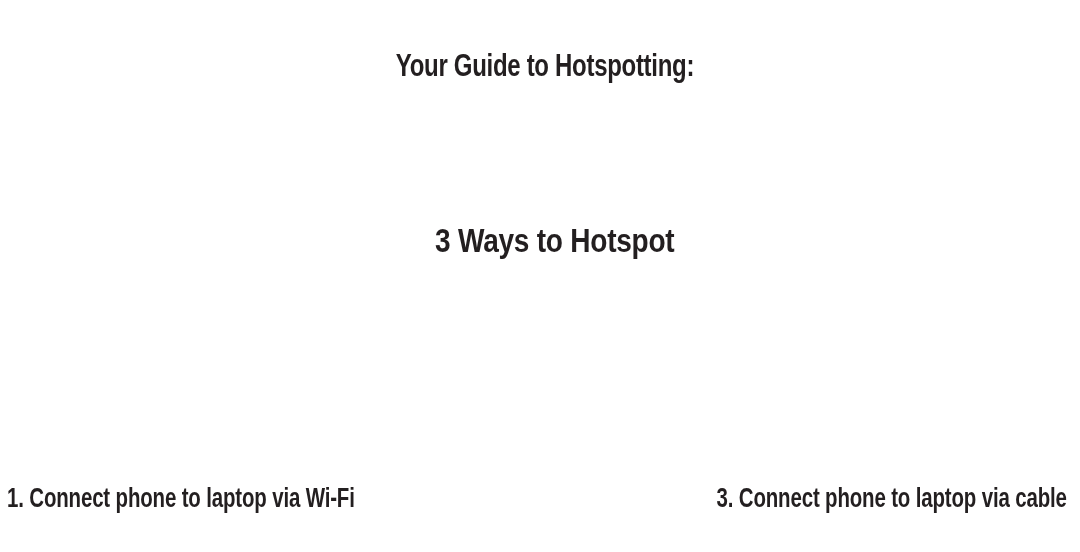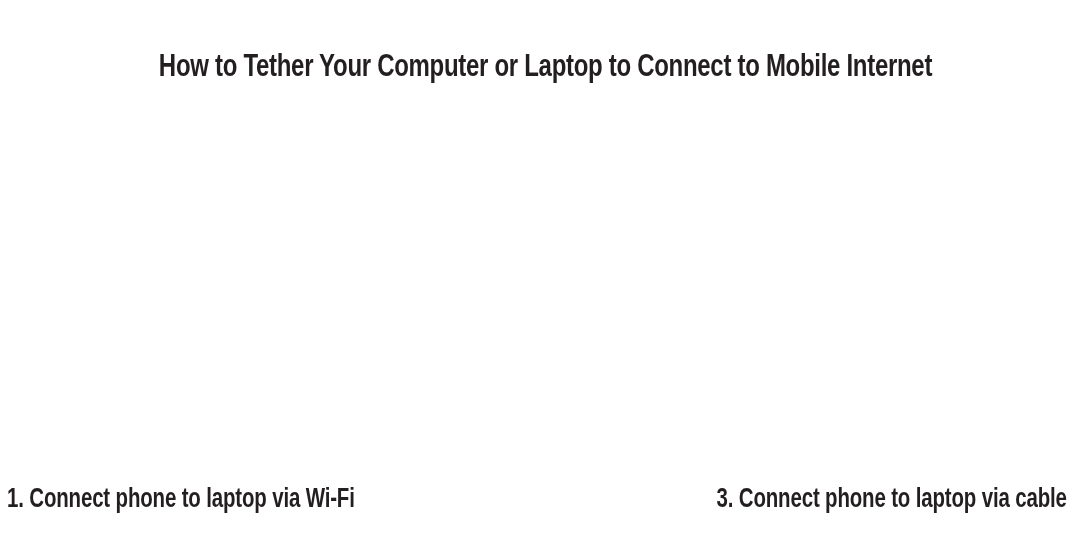--- a/index.html
+++ b/index.html
@@ -98,24 +98,27 @@
     transform-origin: right center;
   }
 </style>
 </head>
 <body>
 
 <div class="page">
 
   <div class="title-block">
     <div class="title-line">
-      <span>How to Tether Your Computer or Laptop to Connect to Mobile Internet</span>
+      <span>Your Guide to Hotspotting:</span>
     </div>
   </div>
 
+  <div class="section-heading">
+    <span>3 Ways to Hotspot</span>
+  </div>
 
   <div class="caption caption-left">
     <span>1. Connect phone to laptop via Wi-Fi</span>
   </div>
 
 
   <div class="caption caption-right">
     <span>3. Connect phone to laptop via cable</span>
   </div>
 

